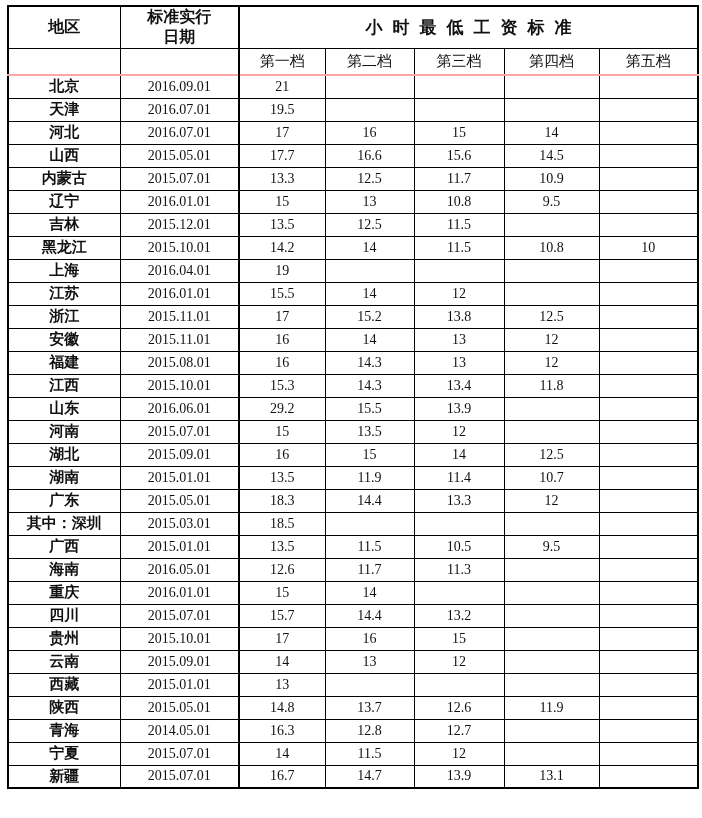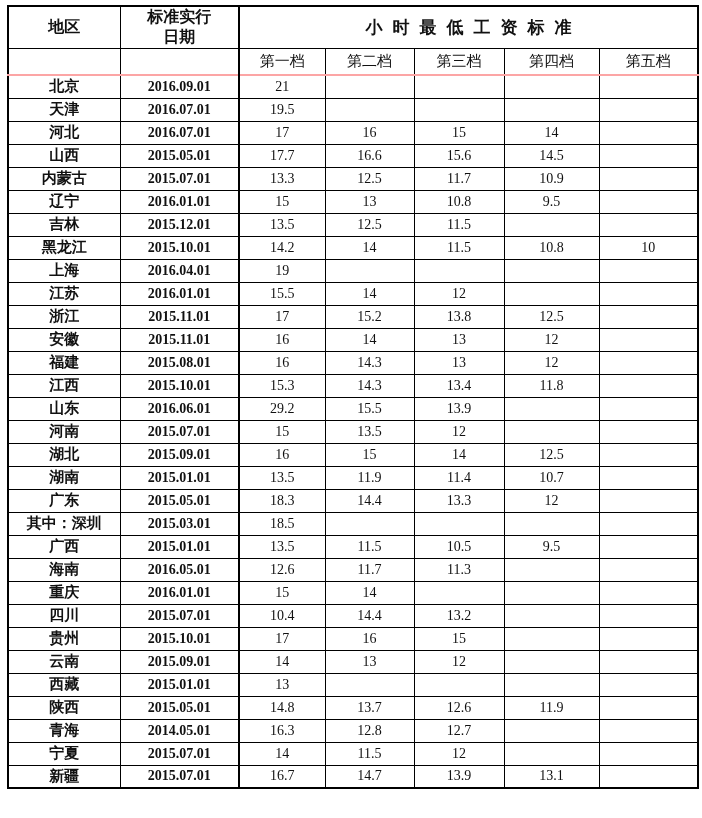--- a/index.html
+++ b/index.html
@@ -51,21 +51,21 @@
     font-size: 17px;
     letter-spacing: 10px;
     text-indent: 10px; 
   }
   tr.tier-header-row th {
     font-weight: normal;
     font-size: 15px;
   }
   tbody td { font-size: 14px; }
   tbody td.region { font-size: 15px; font-weight: bold; }
-  tbody td.date { font-size: 14px; font-weight: bold; }
+  tbody td.date { font-size: 14px; }
 </style>
 </head>
 <body>
 
 <table class="wage-table">
   <colgroup>
     <col style="width:112px">
     <col style="width:119px">
     <col style="width:86px">
     <col style="width:89px">
@@ -296,21 +296,21 @@
         <td class="date">2016.01.01</td>
         <td class="num">15</td>
         <td class="num">14</td>
         <td class="num"></td>
         <td class="num"></td>
         <td class="num"></td>
       </tr>
       <tr>
         <td class="region">四川</td>
         <td class="date">2015.07.01</td>
-        <td class="num">10.4</td>
+        <td class="num">15.7</td>
         <td class="num">14.4</td>
         <td class="num">13.2</td>
         <td class="num"></td>
         <td class="num"></td>
       </tr>
       <tr>
         <td class="region">贵州</td>
         <td class="date">2015.10.01</td>
         <td class="num">17</td>
         <td class="num">16</td>

